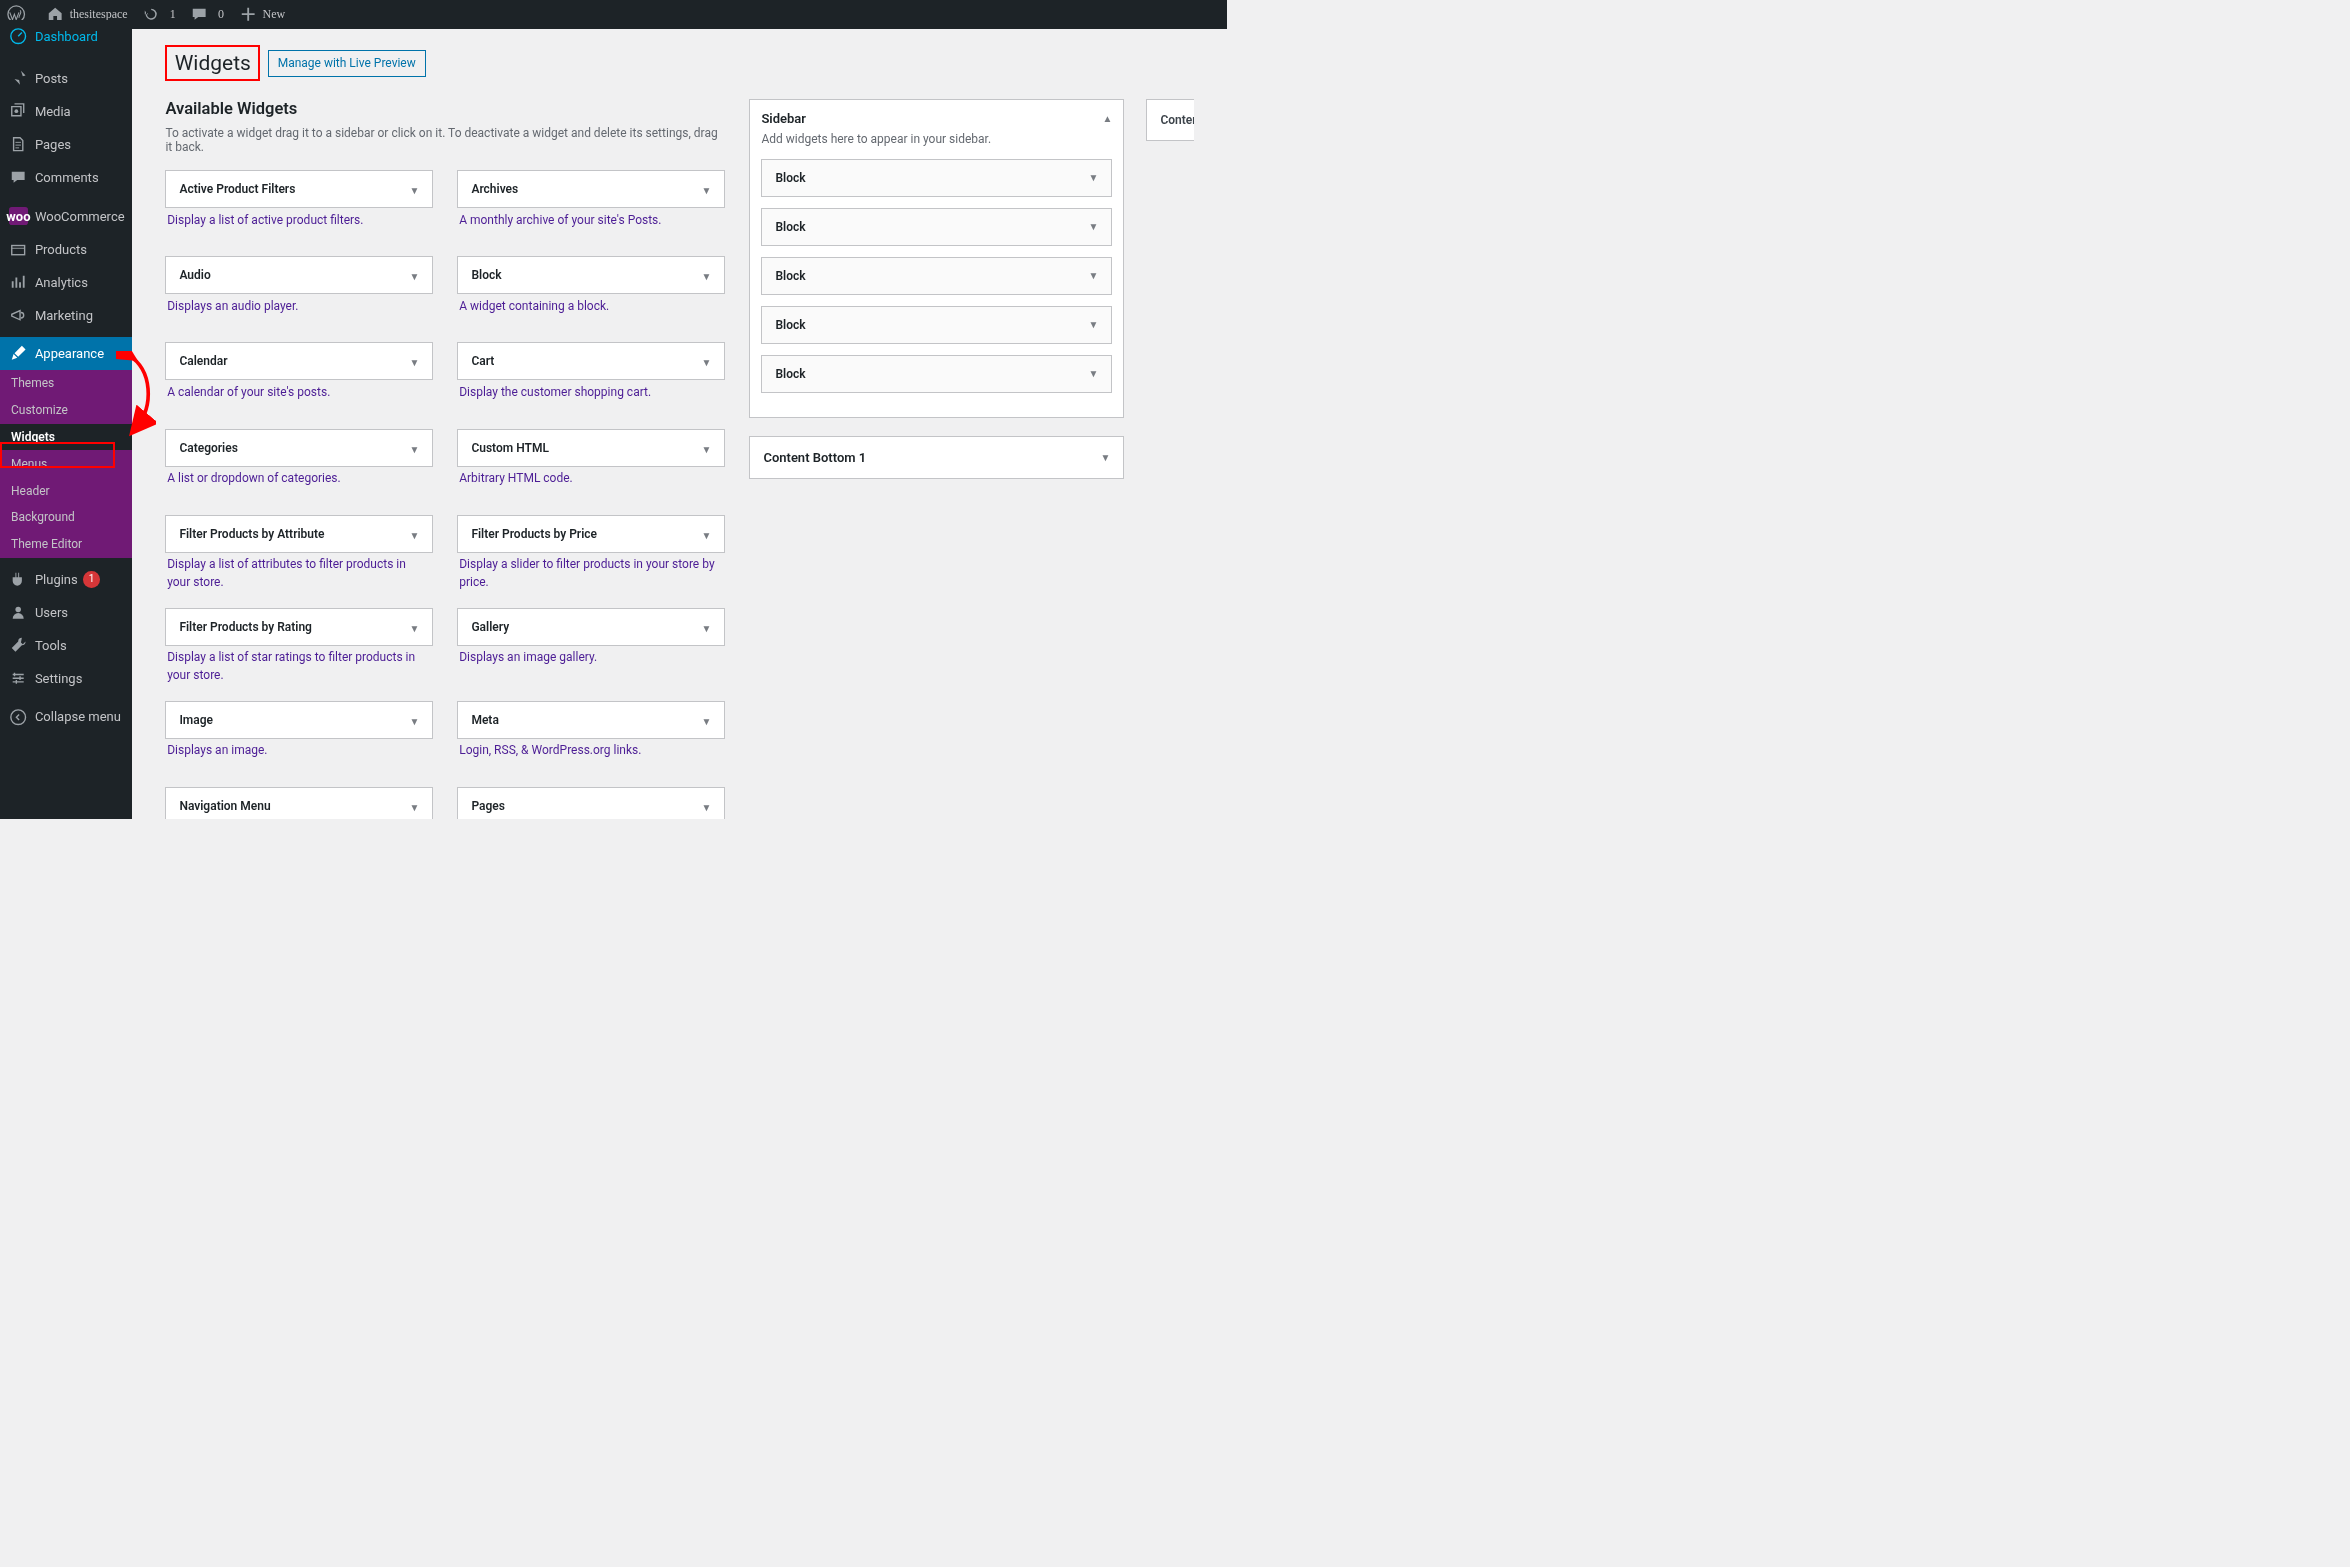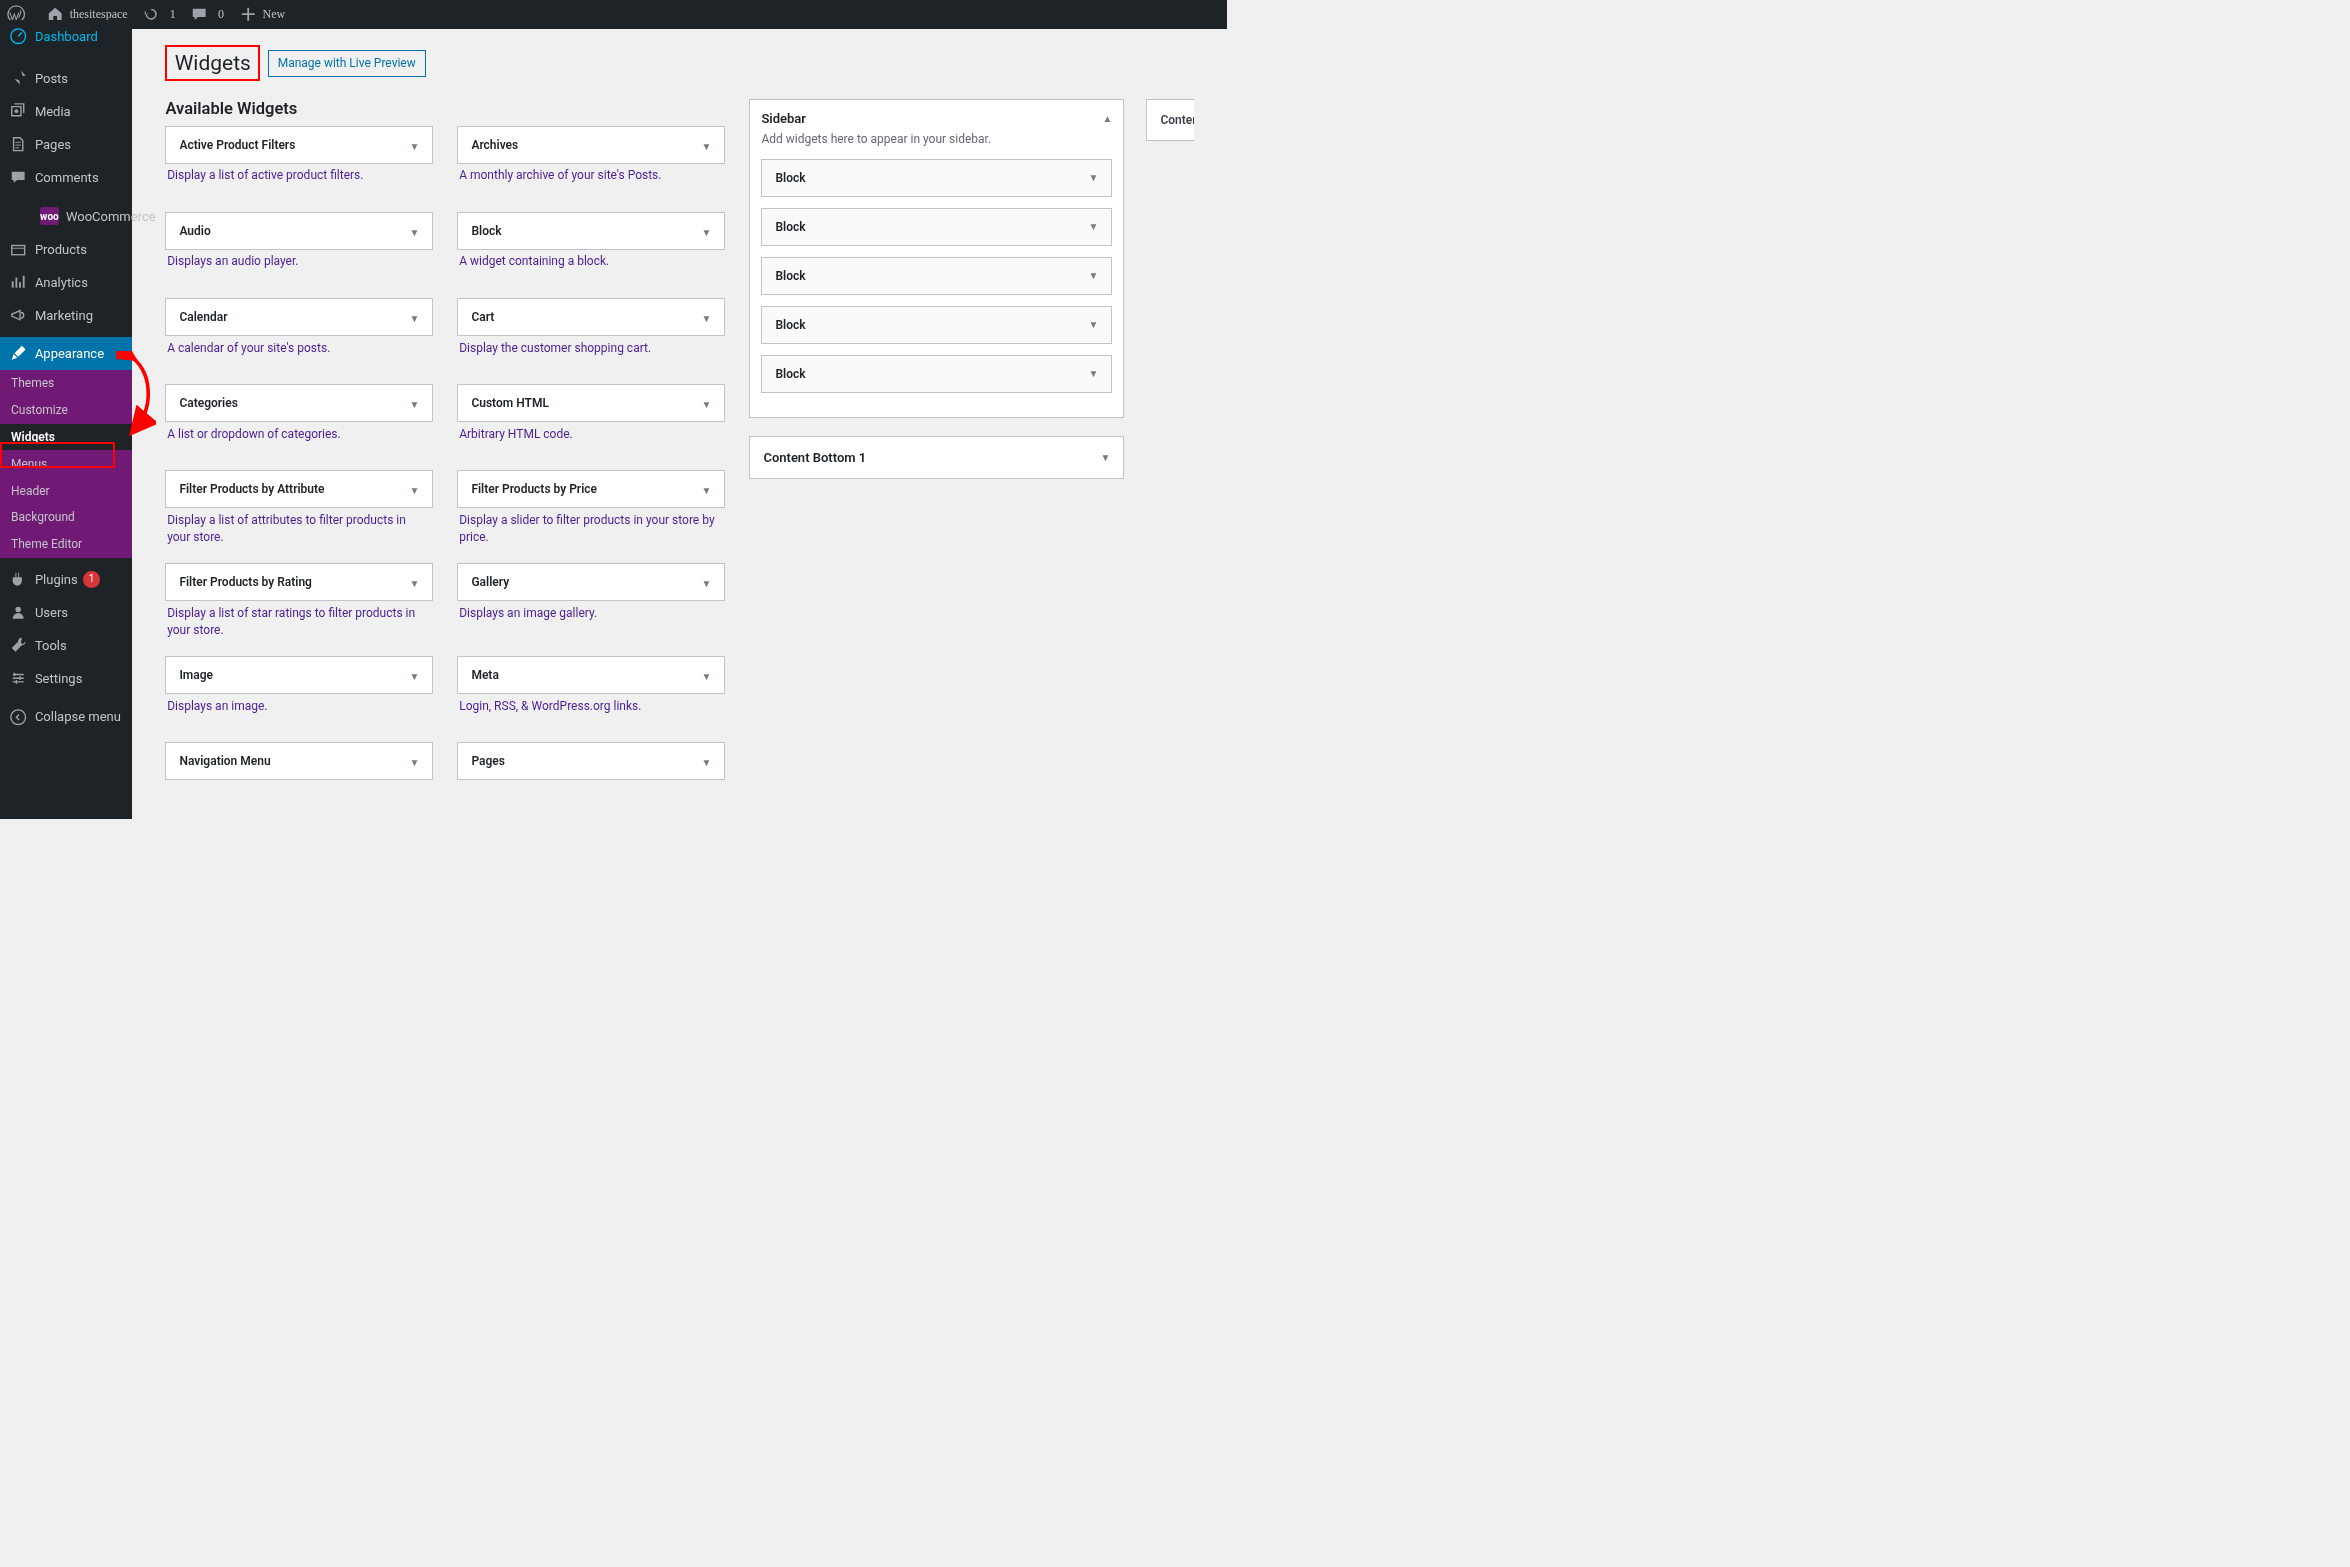--- a/index.html
+++ b/index.html
@@ -128,21 +128,21 @@
       <span>Pages</span>
     </div>
     <div class="menu-item">
       <svg viewBox="0 0 20 20">
           <path d="M3 4h14v9H9l-4 3v-3H3z"></path>
         </svg>
       <span>Comments</span>
     </div>
     <div style="height:5.5px"></div>
     <div class="menu-item">
-      <span class="mi-icon" style="background:#701a75;border-radius:2.8px;color:#fff;font-size:10px;font-weight:700;display:inline-flex;align-items:center;justify-content:center;margin-left:31px;">woo</span>
+      <span class="mi-icon" style="background:#701a75;border-radius:2.8px;color:#fff;font-size:13px;font-weight:700;display:inline-flex;align-items:center;justify-content:center;">woo</span>
       <span>WooCommerce</span>
     </div>
     <div class="menu-item">
       <svg viewBox="0 0 20 20">
           <rect x="3" y="6" width="14" height="10" fill="none" stroke="#9ca2a7" stroke-width="1.5"></rect>
           <path d="M3 9h14" stroke="#9ca2a7"></path>
         </svg>
       <span>Products</span>
     </div>
     <div class="menu-item">
@@ -224,20 +224,21 @@
   <div class="content">
     <div class="page-heading">
       <h1>Widgets</h1>
       <a>Manage with Live Preview</a>
     </div>
 
     <div class="section-row">
 
       <div class="avail-col">
         <h2>Available Widgets</h2>
+        <p class="desc">To activate a widget drag it to a sidebar or click on it. To deactivate a widget and delete its settings, drag it back.</p>
         <div class="widget-grid" id="widget-grid">
             <div>
               <div class="widget-box">
                 <span class="title">Active Product Filters</span>
                 <span class="chev">▼</span>
               </div>
               <div class="widget-desc">Display a list of active product filters.</div>
             </div>
             <div>
               <div class="widget-box">

